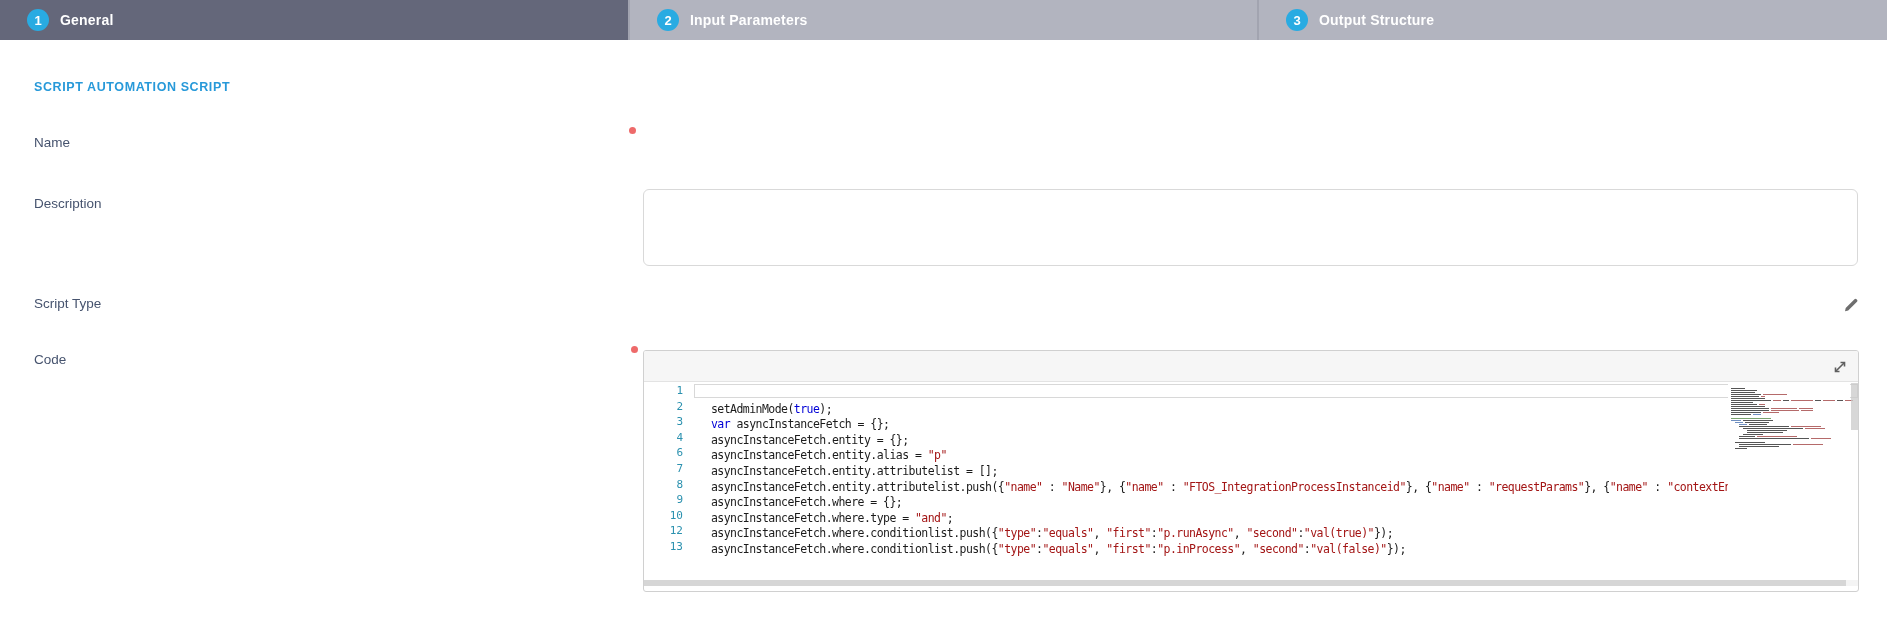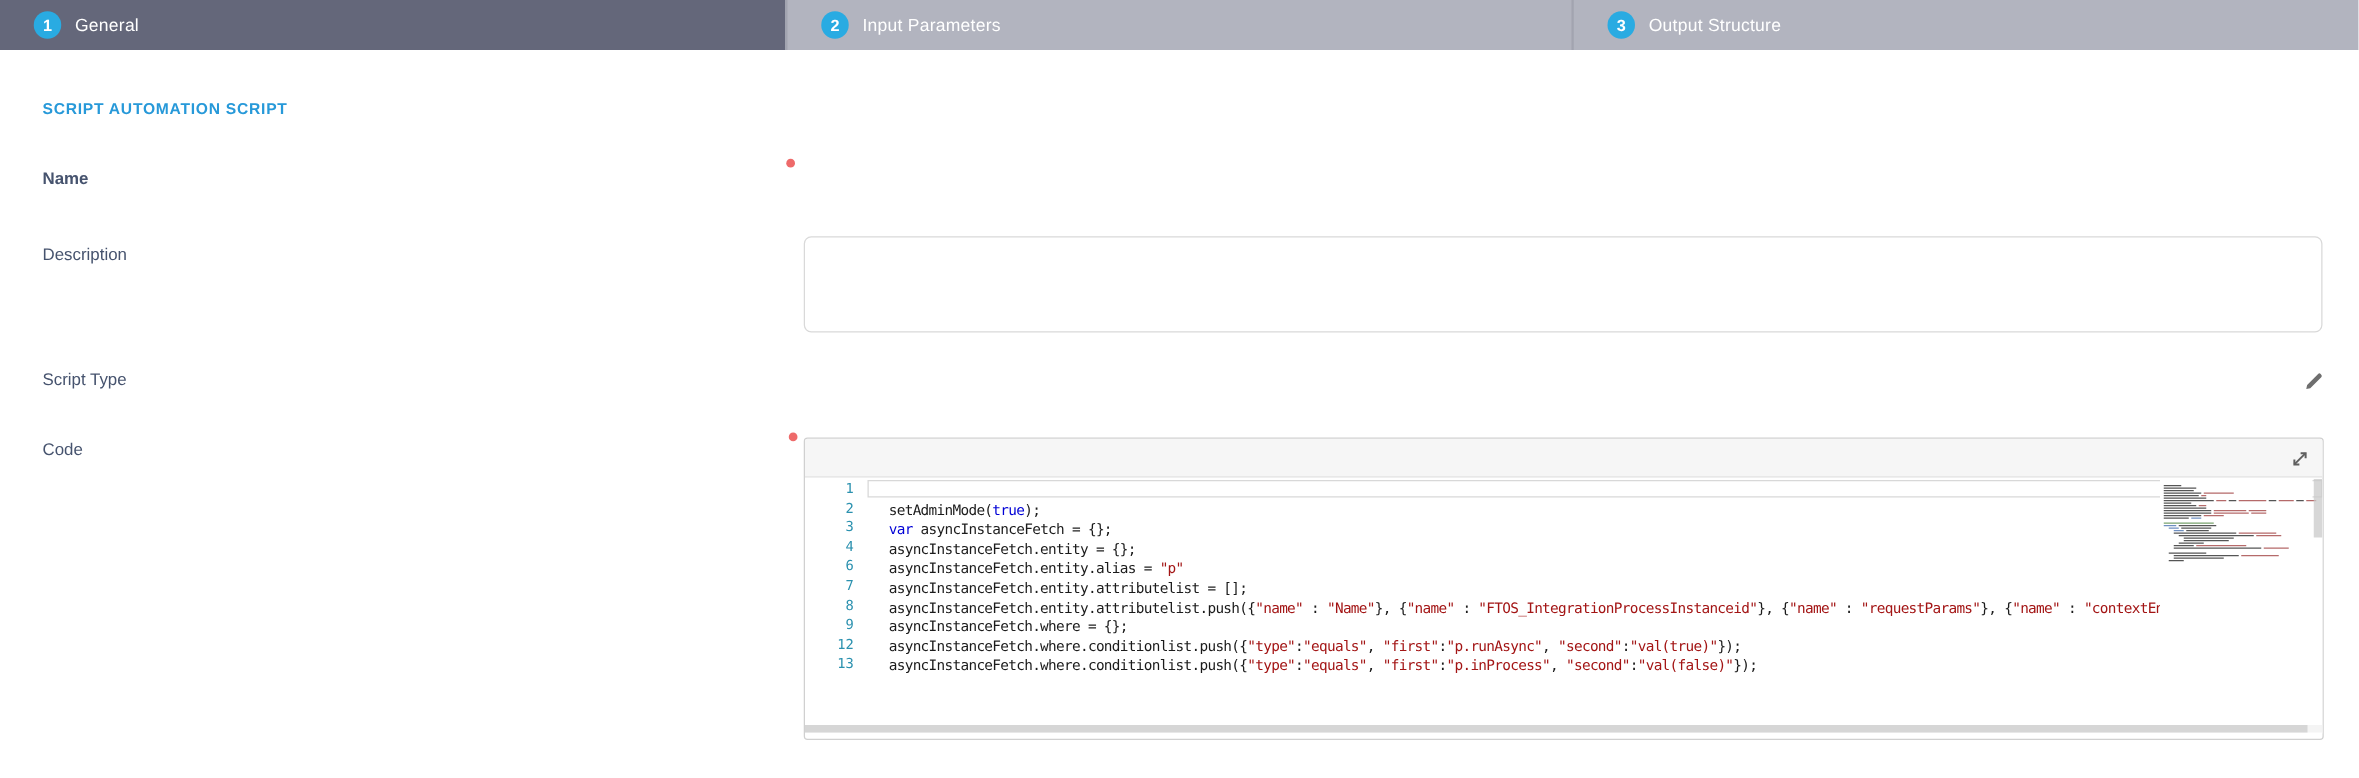--- a/index.html
+++ b/index.html
@@ -13,21 +13,21 @@
   .stepper { position:absolute; left:0; top:0; width:1887px; height:40px; display:flex; }
   .step { display:flex; align-items:center; height:40px; }
   .step-1 { width:628px; background:#64677a; }
   .step-2 { width:629px; background:#b2b4bf; border-left:2px solid #a2a4b0; }
   .step-3 { width:630px; background:#b2b4bf; border-left:2px solid #a2a4b0; }
   .step-circle {
     width:22px; height:22px; border-radius:50%; background:#29abe2;
     color:#fff; font-size:13px; font-weight:bold; display:flex;
     align-items:center; justify-content:center; margin-left:27px; flex:0 0 auto;
   }
-  .step-label { color:#ffffff; font-size:14px; font-weight:normal; margin-left:11px; letter-spacing:.2px; }
+  .step-label { color:#ffffff; font-size:14px; font-weight:bold; margin-left:11px; letter-spacing:.2px; }
 
   
   .section-title {
     position:absolute; left:34px; top:80px; color:#2799d9;
     font-size:12.5px; font-weight:bold; letter-spacing:.6px;
   }
 
   .field-label { position:absolute; left:34px; color:#46536e; font-size:13.5px; }
   .req-dot { position:absolute; width:7px; height:7px; border-radius:50%; background:#ee6a6a; }
 
@@ -114,21 +114,21 @@
       <div class="step-label">Input Parameters</div>
     </div>
     <div class="step step-3">
       <div class="step-circle">3</div>
       <div class="step-label">Output Structure</div>
     </div>
   </div>
 
   <div class="section-title">SCRIPT AUTOMATION SCRIPT</div>
 
-  <div class="field-label" style="top:135px;font-weight:bold;">Name</div>
+  <div class="field-label" style="top:135px;">Name</div>
   <div class="req-dot" style="left:629px; top:127px;"></div>
 
   <div class="field-label" style="top:196px;">Description</div>
   <textarea class="desc-textarea" style=""></textarea>
 
   <div class="field-label" style="top:296px;">Script Type</div>
   <div class="pencil-btn">
     <svg class="icon" width="20" height="20" viewBox="0 0 20 20">
       <path d="M4 16.2 L4.7 13 L13.5 4.2 A1.4 1.4 0 0 1 15.5 4.2 L16 4.7 A1.4 1.4 0 0 1 16 6.7 L7.2 15.5 L4 16.2 Z" fill="#6e6e6e"></path>
     </svg>
@@ -152,20 +152,21 @@
     <div class="editor-body" id="editor-body">
 
       <div class="code-line"><span class="gutter">1</span><span class="code-text"></span><div class="cur-line-box"></div></div>
         <div class="code-line"><span class="gutter">2</span><span class="code-text"><span class="tk-d">setAdminMode(</span><span class="tk-k">true</span><span class="tk-d">);</span></span></div>
         <div class="code-line"><span class="gutter">3</span><span class="code-text"><span class="tk-k">var</span><span class="tk-d"> asyncInstanceFetch = {};</span></span></div>
         <div class="code-line"><span class="gutter">4</span><span class="code-text"><span class="tk-d">asyncInstanceFetch.entity = {};</span></span></div>
         <div class="code-line"><span class="gutter">6</span><span class="code-text"><span class="tk-d">asyncInstanceFetch.entity.alias = </span><span class="tk-s">"p"</span></span></div>
         <div class="code-line"><span class="gutter">7</span><span class="code-text"><span class="tk-d">asyncInstanceFetch.entity.attributelist = [];</span></span></div>
         <div class="code-line"><span class="gutter">8</span><span class="code-text"><span class="tk-d">asyncInstanceFetch.entity.attributelist.push({</span><span class="tk-s">"name"</span><span class="tk-d"> : </span><span class="tk-s">"Name"</span><span class="tk-d">}, {</span><span class="tk-s">"name"</span><span class="tk-d"> : </span><span class="tk-s">"FTOS_IntegrationProcessInstanceid"</span><span class="tk-d">}, {</span><span class="tk-s">"name"</span><span class="tk-d"> : </span><span class="tk-s">"requestParams"</span><span class="tk-d">}, {</span><span class="tk-s">"name"</span><span class="tk-d"> : </span><span class="tk-s">"contextEnt</span></span></div>
         <div class="code-line"><span class="gutter">9</span><span class="code-text"><span class="tk-d">asyncInstanceFetch.where = {};</span></span></div>
+        <div class="code-line"><span class="gutter">10</span><span class="code-text"><span class="tk-d">asyncInstanceFetch.where.type = </span><span class="tk-s">"and"</span><span class="tk-d">;</span></span></div>
         <div class="code-line"><span class="gutter">12</span><span class="code-text"><span class="tk-d">asyncInstanceFetch.where.conditionlist.push({</span><span class="tk-s">"type"</span><span class="tk-d">:</span><span class="tk-s">"equals"</span><span class="tk-d">, </span><span class="tk-s">"first"</span><span class="tk-d">:</span><span class="tk-s">"p.runAsync"</span><span class="tk-d">, </span><span class="tk-s">"second"</span><span class="tk-d">:</span><span class="tk-s">"val(true)"</span><span class="tk-d">});</span></span></div>
         <div class="code-line"><span class="gutter">13</span><span class="code-text"><span class="tk-d">asyncInstanceFetch.where.conditionlist.push({</span><span class="tk-s">"type"</span><span class="tk-d">:</span><span class="tk-s">"equals"</span><span class="tk-d">, </span><span class="tk-s">"first"</span><span class="tk-d">:</span><span class="tk-s">"p.inProcess"</span><span class="tk-d">, </span><span class="tk-s">"second"</span><span class="tk-d">:</span><span class="tk-s">"val(false)"</span><span class="tk-d">});</span></span></div>
         <div class="minimap">
         <div class="minimap-rows" id="minimap-rows">
             <div class="mm-row" style="padding-left: 0px;"></div>
             <div class="mm-row" style="padding-left: 0px;"><span class="mm-seg mm-d" style="width: 14px;"></span></div>
             <div class="mm-row" style="padding-left: 0px;"><span class="mm-seg mm-d" style="width: 26px;"></span></div>
             <div class="mm-row" style="padding-left: 0px;"><span class="mm-seg mm-d" style="width: 24px;"></span></div>
             <div class="mm-row" style="padding-left: 0px;"><span class="mm-seg mm-d" style="width: 30px;"></span><span class="mm-seg mm-s" style="width: 24px;"></span></div>
             <div class="mm-row" style="padding-left: 0px;"><span class="mm-seg mm-d" style="width: 28px;"></span><span class="mm-seg mm-s" style="width: 4px;"></span></div>

